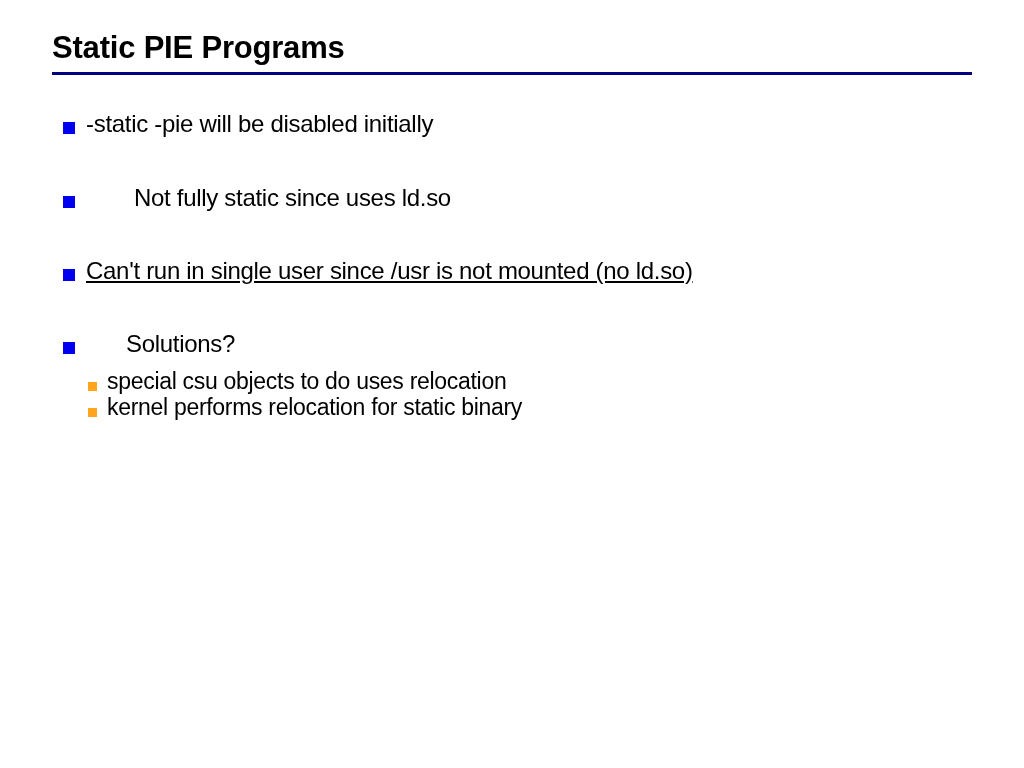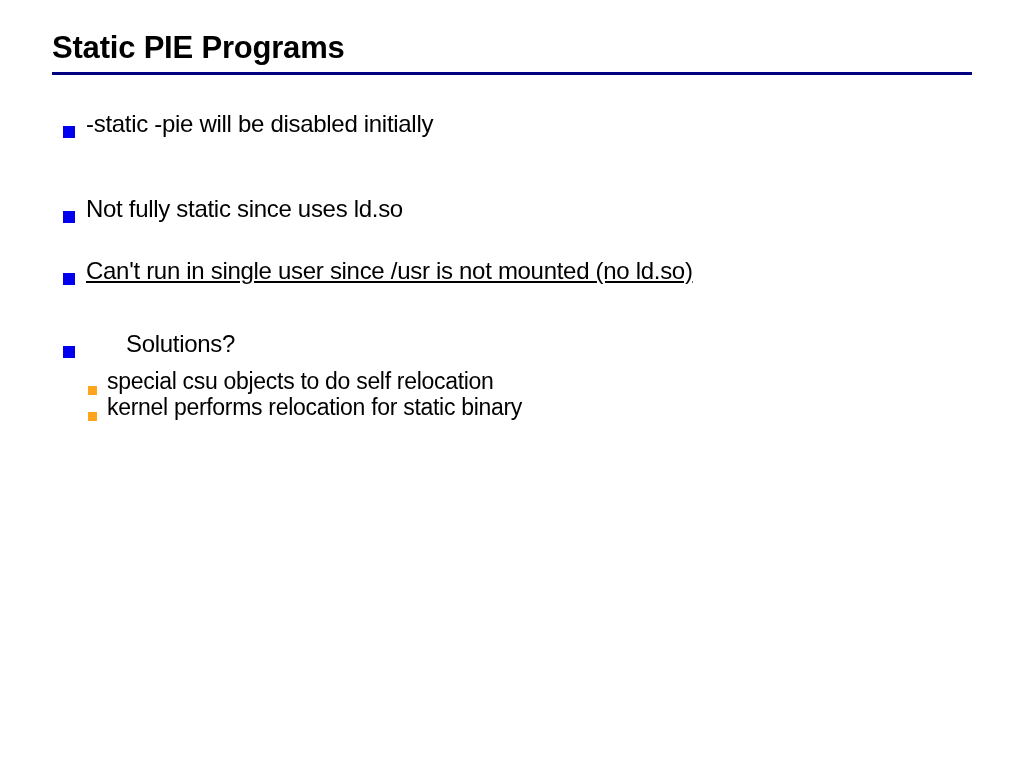--- a/index.html
+++ b/index.html
@@ -41,21 +41,21 @@
     position: absolute;
     left: 52px;
     top: 72px;
     width: 920px;
     height: 3px;
     background: var(--rule-color);
   }
   .bullet-row {
     position: absolute;
     display: flex;
-    align-items: flex-end;
+    align-items: center;
     white-space: nowrap;
   }
   .bullet-row.level1 {
     left: 63px;
     font-size: 24px;
     line-height: 28px;
     letter-spacing: -0.3px;
   }
   .bullet-row.level2 {
     left: 88px;
@@ -75,21 +75,21 @@
     background: var(--bullet1-color);
   }
   .level2 .bullet-square {
     width: 9px;
     height: 9px;
     margin-top: 9px;
     margin-right: 10px;
     background: var(--bullet2-color);
   }
   .pos-0 { top: 110px; }
-  .pos-1 { top: 195px; }
+  .pos-1 { top: 184px; gap: 48px; }
   .pos-2 { top: 257px; text-decoration: underline; }
   .pos-3 { top: 330px; gap: 40px; }
   .pos-4 { top: 368px; }
   .pos-5 { top: 394px; }
 </style>
 </head>
 <body>
 
 <div class="slide">
 
@@ -112,21 +112,21 @@
     <span>Can't run in single user since /usr is not mounted (no ld.so)</span>
   </div>
 
   <div class="bullet-row level1 pos-3">
     <span class="bullet-square"></span>
     <span>Solutions?</span>
   </div>
 
   <div class="bullet-row level2 pos-4">
     <span class="bullet-square"></span>
-    <span>special csu objects to do self relocation</span>
+    <span>special csu objects to do uses relocation</span>
   </div>
 
   <div class="bullet-row level2 pos-5">
     <span class="bullet-square"></span>
     <span>kernel performs relocation for static binary</span>
   </div>
 
 </div>
 
 </body></html>

